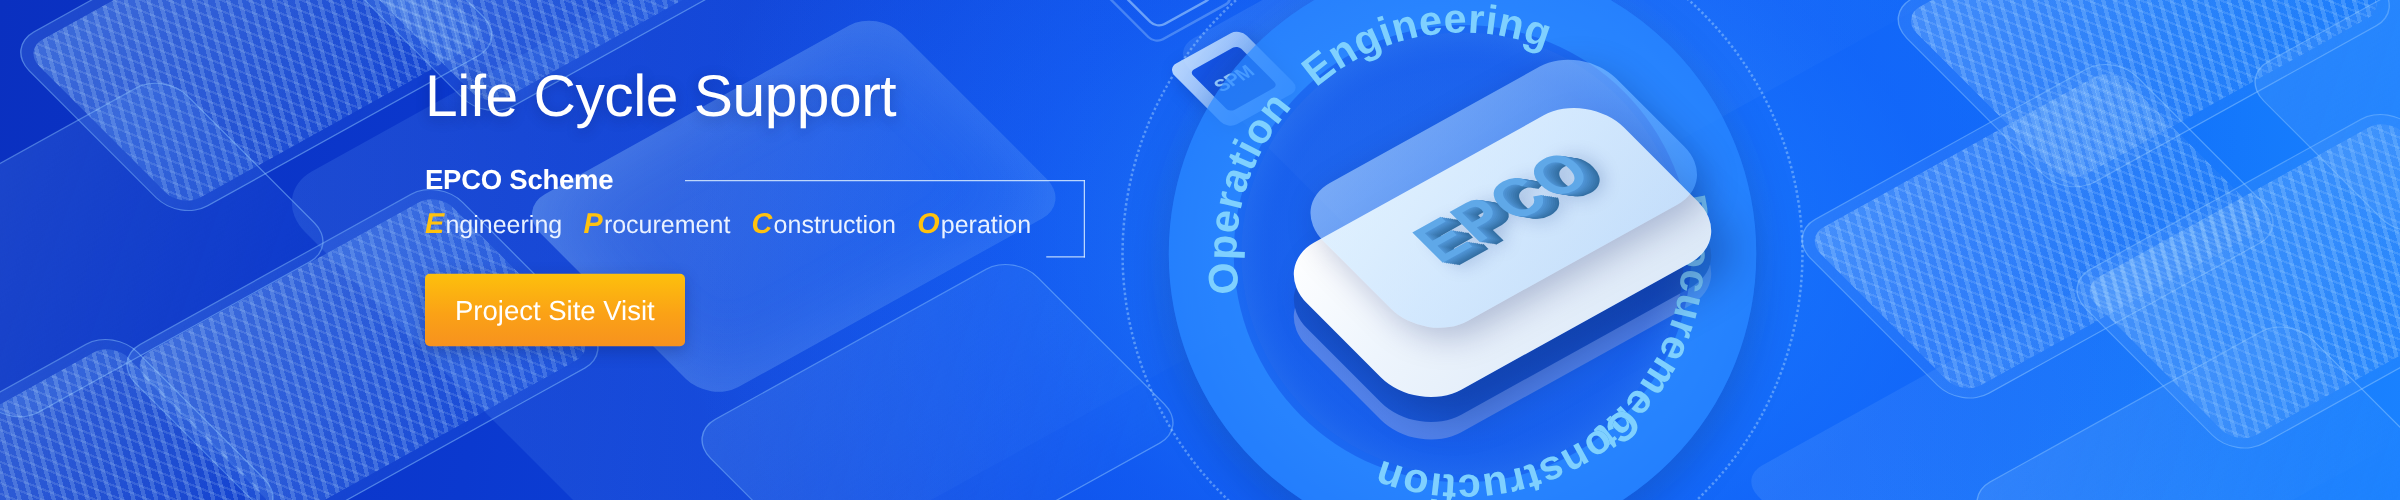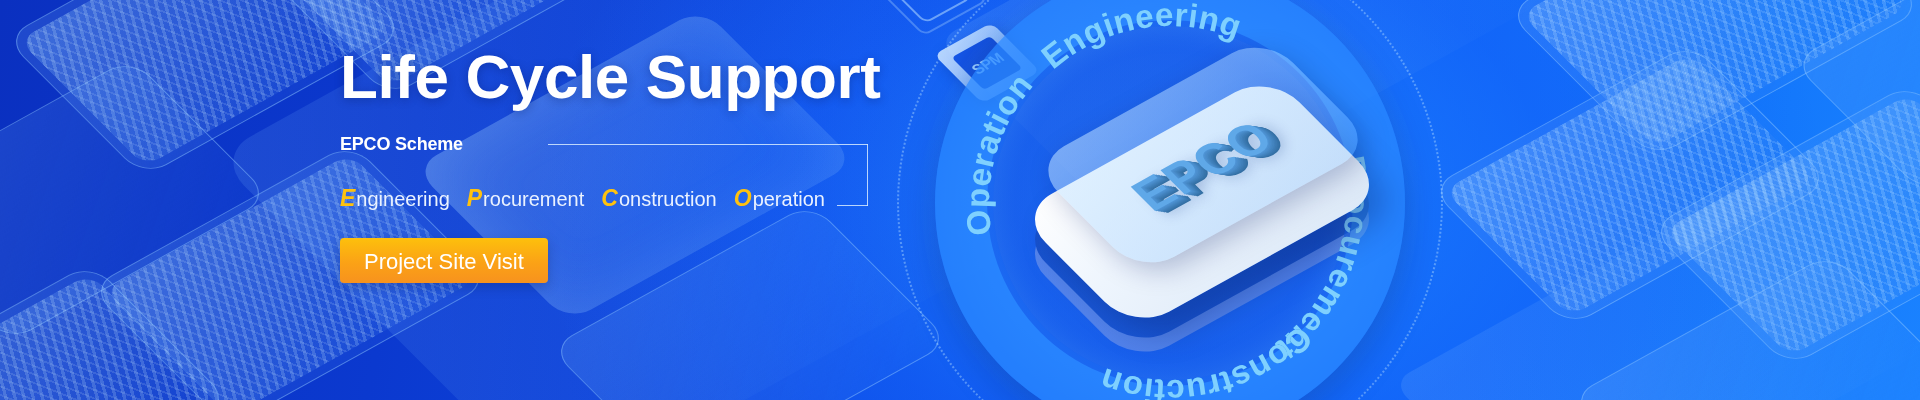--- a/index.html
+++ b/index.html
@@ -63,35 +63,35 @@
 
   
   .content {
     position:absolute;
     left:340px; top:48px;
     width:720px;
     z-index:6;
   }
   .headline{
     color:#ffffff;
-    font-size:62px;
+    font-size:47px;
     line-height:57px;
-    font-weight:700;
+    font-weight:400;
     letter-spacing:-0.4px;
     text-shadow:0 2px 10px rgba(0,20,80,0.30);
     white-space:nowrap;
   }
   .scheme-row{
     position:relative;
     margin-top:22px;
     height:34px;
   }
   .scheme-label{
     color:#ffffff;
-    font-size:18px;
+    font-size:22px;
     font-weight:700;
     line-height:34px;
     display:inline-block;
     letter-spacing:-0.2px;
     text-align:right;
   }
   
   .bracket-top{
     position:absolute;
     left:208px; top:17px;
@@ -105,41 +105,41 @@
     background:rgba(215,235,255,0.85);
   }
   .bracket-bottom{
     position:absolute;
     left:497px; top:78px;
     width:31px; height:1px;
     background:rgba(215,235,255,0.85);
   }
 
   .acronym{
-    margin-top:24px;
+    margin-top:4px;
     color:#eaf2ff;
     font-size:20px;
     line-height:26px;
     white-space:nowrap;
     font-weight:400;
   }
   .acronym .cap{
     color:#FFC20E;
     font-weight:700;
     font-style:italic;
     font-size:23px;
     padding-right:1px;
   }
   .acronym .word{ margin-right:17px; }
 
   .cta{
     display:inline-block;
     margin-top:26px;
     padding:0 24px;
-    height:45px;
+    height:58px;
     line-height:47px;
     border-radius:4px;
     color:#ffffff;
     font-size:22px;
     font-weight:400;
     text-decoration:none;
     background:linear-gradient(180deg,#FDC00C 0%,#FBA216 55%,#F7921E 100%);
     box-shadow:0 4px 12px rgba(10,30,90,0.28);
     cursor:pointer;
     border:none;

